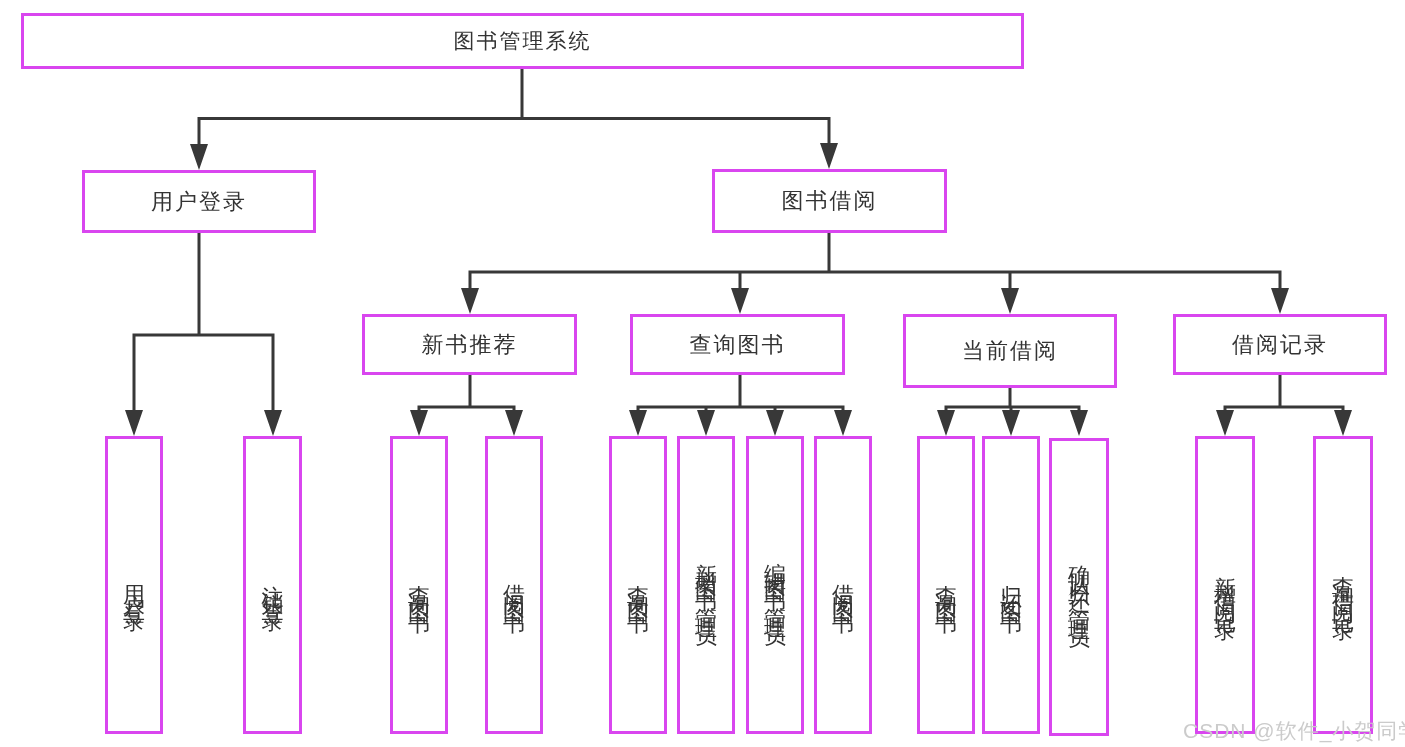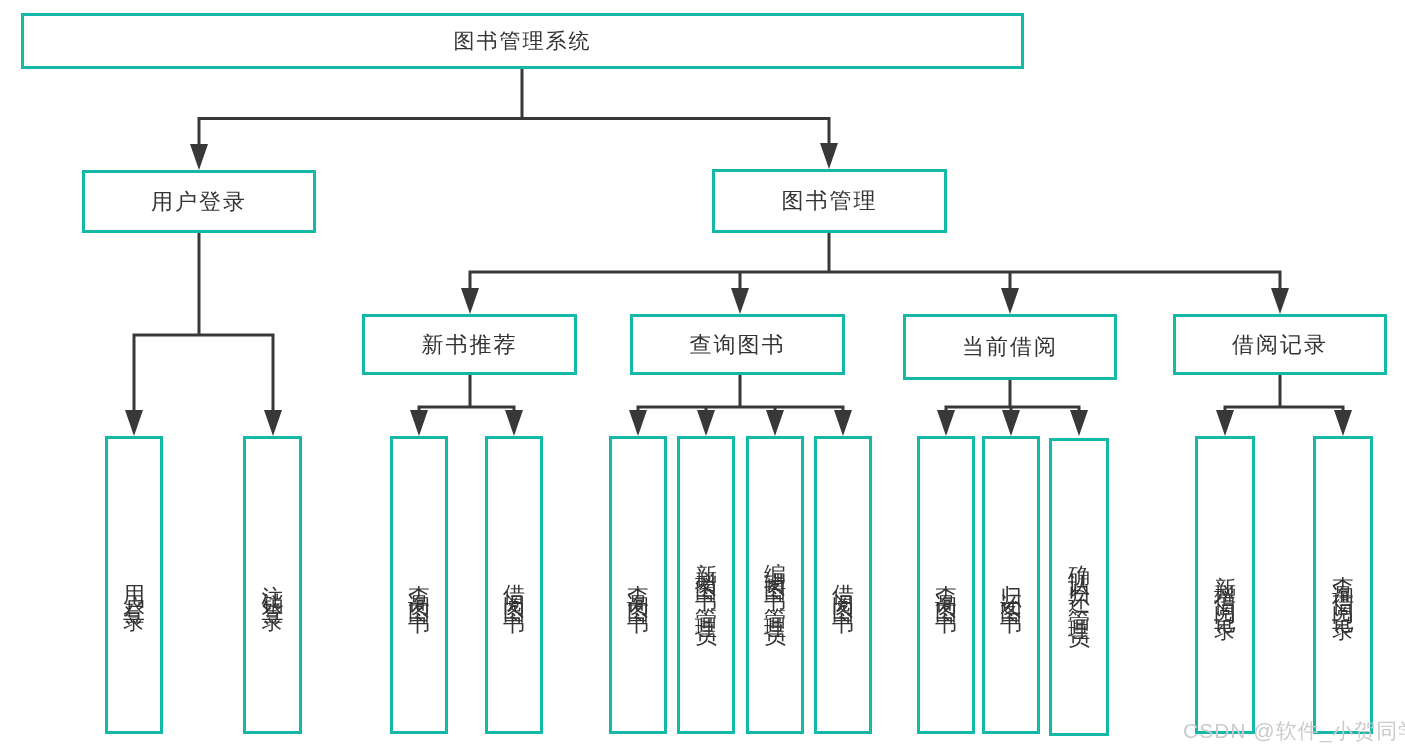--- a/index.html
+++ b/index.html
@@ -18,21 +18,21 @@
   .wires {
     position: absolute;
     left: 0;
     top: 0;
     width: 1405px;
     height: 747px;
   }
   .box {
     position: absolute;
     box-sizing: border-box;
-    border: 3px solid #14b8a6;
+    border: 3px solid #d946ef;
     background: #ffffff;
     display: flex;
     align-items: center;
     justify-content: center;
     color: #333333;
   }
   .htext {
     font-size: 22px;
     letter-spacing: 2px;
     white-space: nowrap;
@@ -126,30 +126,30 @@
   </svg>
 
   <div class="box root" style="left:21px; top:13px; width:1003px; height:56px;">
     <span class="htext">图书管理系统</span>
   </div>
 
   <div class="box" style="left:82px; top:170px; width:234px; height:63px;">
     <span class="htext">用户登录</span>
   </div>
   <div class="box" style="left:712px; top:169px; width:235px; height:64px;">
-    <span class="htext">图书管理</span>
+    <span class="htext">图书借阅</span>
   </div>
 
   <div class="box" style="left:362px; top:314px; width:215px; height:61px;">
     <span class="htext">新书推荐</span>
   </div>
   <div class="box" style="left:630px; top:314px; width:215px; height:61px;">
     <span class="htext">查询图书</span>
   </div>
-  <div class="box" style="left:903px; top:314px; width:214px; height:66px;">
+  <div class="box" style="left:903px; top:314px; width:214px; height:74px;">
     <span class="htext">当前借阅</span>
   </div>
   <div class="box" style="left:1173px; top:314px; width:214px; height:61px;">
     <span class="htext">借阅记录</span>
   </div>
 
   <div class="box" style="left:105px; top:436px; width:58px; height:298px;">
     <span class="vtext">用户登录</span>
   </div>
   <div class="box" style="left:243px; top:436px; width:59px; height:298px;">

